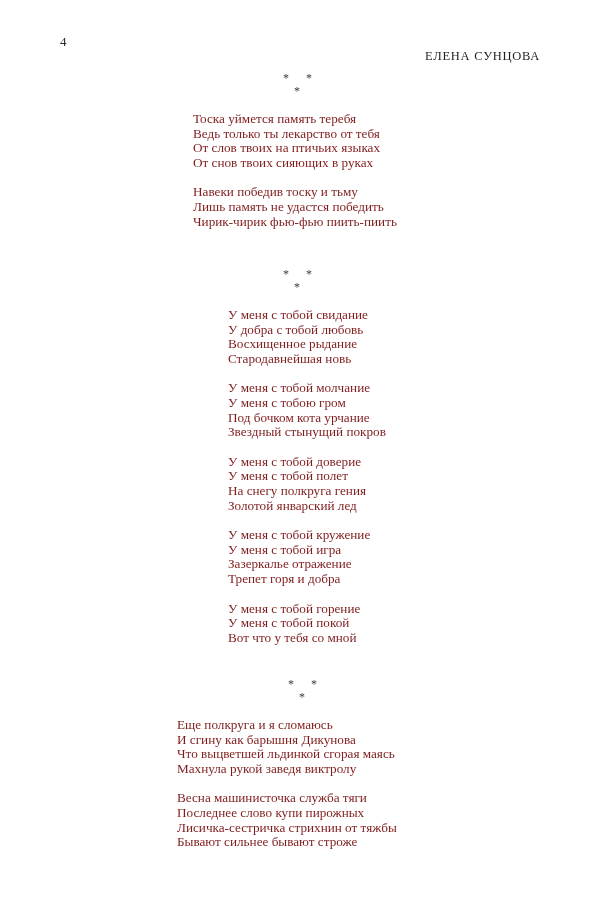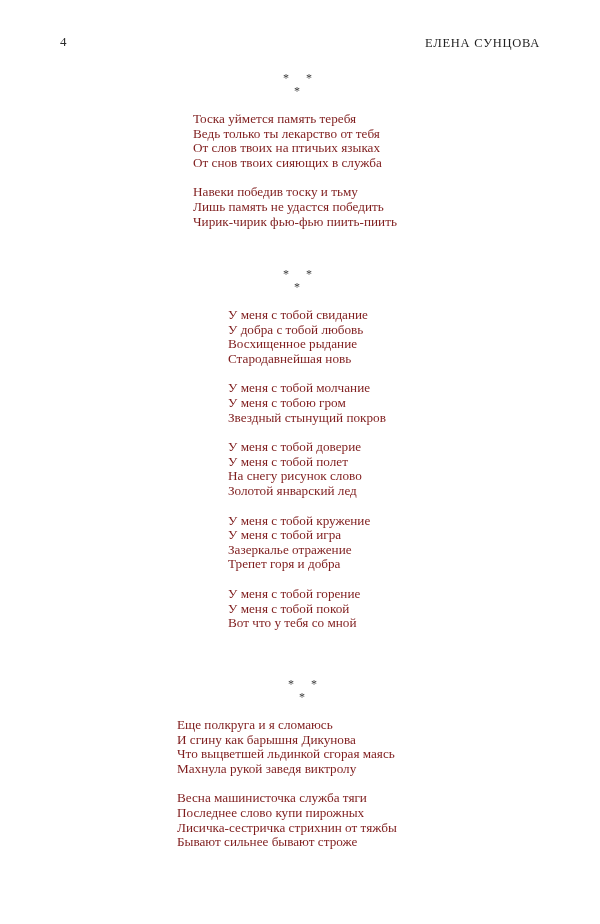--- a/index.html
+++ b/index.html
@@ -31,21 +31,21 @@
     position: absolute;
     left: 0;
     top: 0;
     font-size: 13px;
     line-height: 18px;
     color: #2a2a2a;
   }
   .author-head {
     position: absolute;
     right: 0;
-    top: 1px;
+    top: 14px;
     font-size: 12.5px;
     line-height: 18px;
     letter-spacing: 0.75px;
     color: #1f1f1f;
     white-space: nowrap;
   }
 
   
   .poem {
     position: absolute;
@@ -102,21 +102,21 @@
   <div class="poem" id="poem-1">
     <div class="separator">
       <span class="ast ast-1">*</span>
       <span class="ast ast-2">*</span>
       <span class="ast ast-3">*</span>
     </div>
     <div class="stanza">
       <div class="line">Тоска уймется память теребя</div>
       <div class="line">Ведь только ты лекарство от тебя</div>
       <div class="line">От слов твоих на птичьих языках</div>
-      <div class="line">От снов твоих сияющих в служба</div>
+      <div class="line">От снов твоих сияющих в руках</div>
     </div>
     <div class="stanza">
       <div class="line">Навеки победив тоску и тьму</div>
       <div class="line">Лишь память не удастся победить</div>
       <div class="line">Чирик-чирик фью-фью пиить-пиить</div>
     </div>
   </div>
 
   <div class="poem" id="poem-2">
     <div class="separator">
@@ -126,26 +126,27 @@
     </div>
     <div class="stanza">
       <div class="line">У меня с тобой свидание</div>
       <div class="line">У добра с тобой любовь</div>
       <div class="line">Восхищенное рыдание</div>
       <div class="line">Стародавнейшая новь</div>
     </div>
     <div class="stanza">
       <div class="line">У меня с тобой молчание</div>
       <div class="line">У меня с тобою гром</div>
+      <div class="line">Под бочком кота урчание</div>
       <div class="line">Звездный стынущий покров</div>
     </div>
     <div class="stanza">
       <div class="line">У меня с тобой доверие</div>
       <div class="line">У меня с тобой полет</div>
-      <div class="line">На снегу рисунок слово</div>
+      <div class="line">На снегу полкруга гения</div>
       <div class="line">Золотой январский лед</div>
     </div>
     <div class="stanza">
       <div class="line">У меня с тобой кружение</div>
       <div class="line">У меня с тобой игра</div>
       <div class="line">Зазеркалье отражение</div>
       <div class="line">Трепет горя и добра</div>
     </div>
     <div class="stanza">
       <div class="line">У меня с тобой горение</div>

